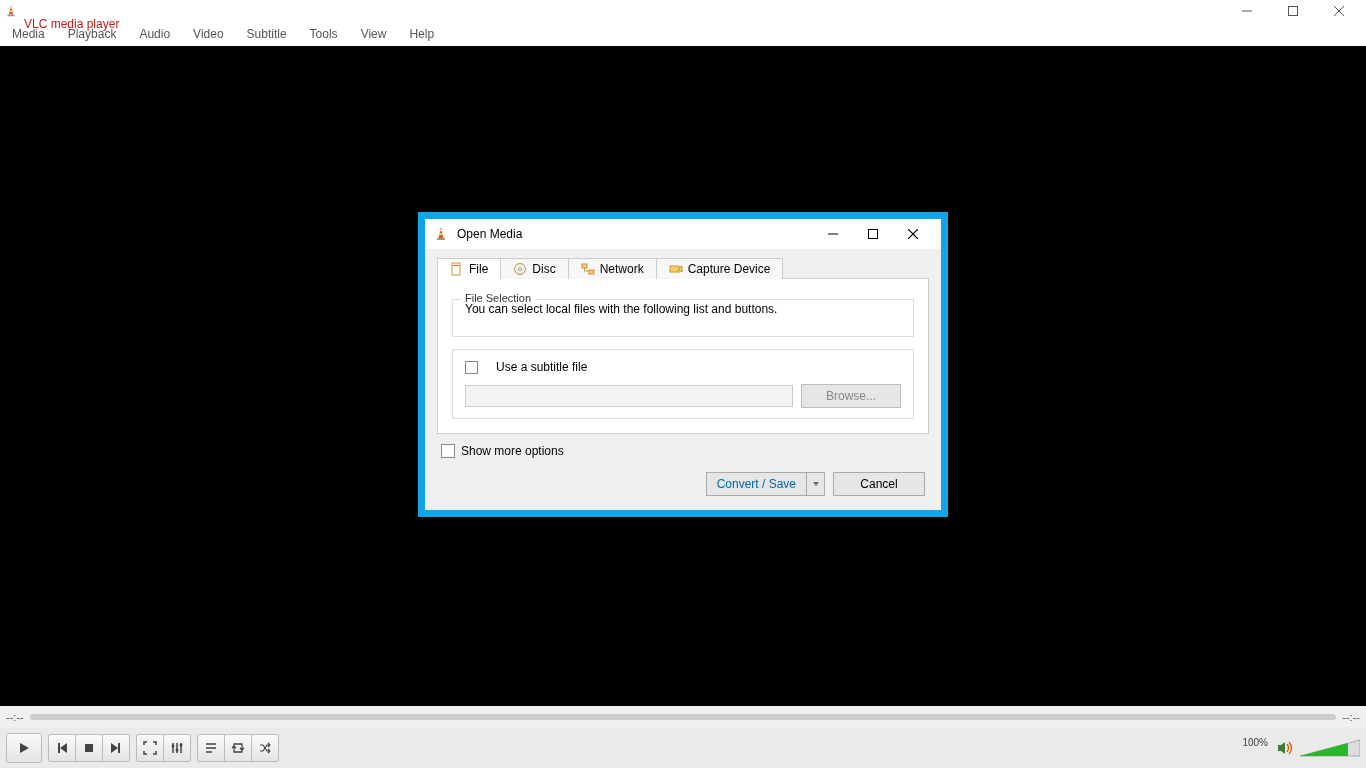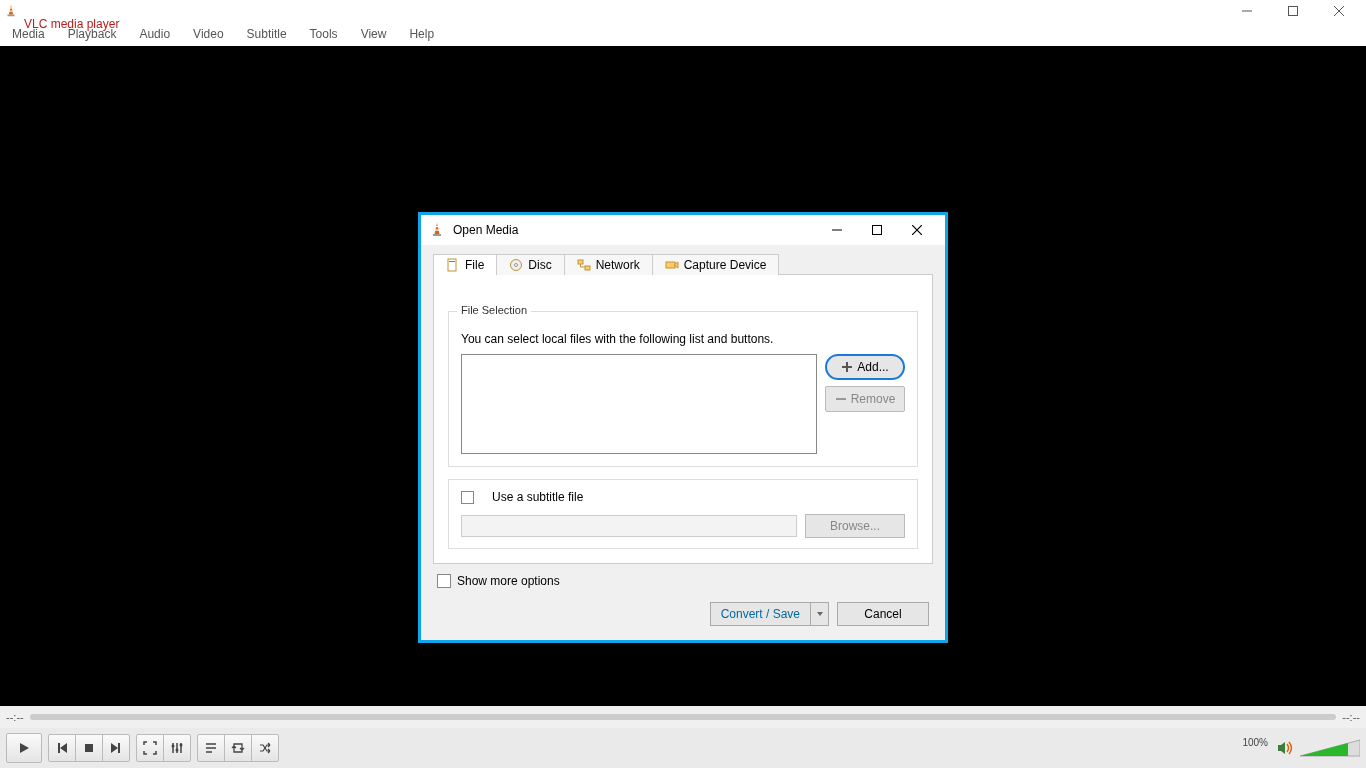--- a/index.html
+++ b/index.html
@@ -14,39 +14,39 @@
     .winbtn svg { width: 10px; height: 10px; }
 
     
     .menubar { height: 24px; display: flex; align-items: center; padding: 0 4px; background: #fff; gap: 7px; }
     .menuitem { padding: 3px 8px; font-size: 12px; color: #555; }
 
     
     .video { background: #000; height: 660px; position: relative; }
 
     
-    .dialog { position: absolute; left: 418px; top: 166px; width: 530px; background: #fff; border: 3px solid #0ea5e9; box-shadow: 0 4px 20px rgba(0,0,0,0.2); }
+    .dialog { position: absolute; left: 418px; top: 166px; width: 530px; background: #fff; border: 7px solid #0ea5e9; box-shadow: 0 4px 20px rgba(0,0,0,0.2); }
     .dlg-titlebar { height: 30px; display: flex; align-items: center; padding: 0 8px; background: #fff; }
     .dlg-titlebar .cone { width: 16px; height: 16px; margin-right: 8px; }
     .dlg-title { font-size: 12px; color: #000; }
     .dlg-spacer { flex: 1; }
     .dlg-btn { width: 40px; height: 28px; display: flex; align-items: center; justify-content: center; color: #000; }
     .dlg-btn svg { width: 10px; height: 10px; }
 
     .dlg-body { background: #f0f0f0; padding: 8px 12px 8px 12px; }
 
     
     .tabs { display: flex; position: relative; top: 1px; }
     .tab { border: 1px solid #ccc; border-bottom: none; background: #f7f7f7; padding: 3px 12px; font-size: 12px; color: #000; display: flex; align-items: center; gap: 5px; margin-right: -1px; }
     .tab.active { background: #fff; position: relative; z-index: 2; }
     .tab-icon { width: 14px; height: 14px; display:flex; align-items:center; justify-content:center;}
     .tab-panel { border: 1px solid #ccc; background: #fff; padding: 12px 14px 14px 14px; }
 
     
-    .fieldset { border: 1px solid #ddd; padding: 20px 12px 12px 12px; position: relative; margin-top: 24px;}
+    .fieldset { border: 1px solid #ddd; padding: 2px 12px 12px 12px; position: relative; margin-top: 8px;}
     .legend { position: absolute; top: -8px; left: 8px; background: #fff; padding: 0 4px; font-size: 11px; color: #333; }
     .fs-desc { font-size: 12px; color: #000; margin-bottom: 8px; }
     .fs-row { display: flex; gap: 8px; }
     .file-list { flex: 1; height: 100px; border: 1px solid #888; background: #fff; }
     .btn-col { width: 80px; display: flex; flex-direction: column; gap: 6px; }
     .btn { height: 26px; border: 1px solid #bbb; background: #e6e6e6; font-size: 12px; display: flex; align-items: center; justify-content: center; gap: 4px; border-radius: 2px; }
     .btn.highlight { border: 2px solid #1a7ad9; border-radius: 13px; }
     .btn.disabled { color: #888; }
     .plus-icon, .minus-icon { width: 12px; height: 12px; }
 
@@ -200,37 +200,20 @@
               </svg>
             </span>
           <span>Capture Device</span>
         </div>
       </div>
 
       <div class="tab-panel">
         <div class="fieldset">
           <span class="legend">File Selection</span>
           <div class="fs-desc">You can select local files with the following list and buttons.</div>
-          <div class="fs-row">
-            <div class="file-list"></div>
-            <div class="btn-col">
-              <div class="btn highlight">
-                <span class="plus-icon"><svg viewBox="0 0 12 12">
-                      <path d="M6 1 V11 M1 6 H11" stroke="#555" stroke-width="2"></path>
-                    </svg></span>
-                <span>Add...</span>
-              </div>
-              <div class="btn disabled">
-                <span class="minus-icon"><svg viewBox="0 0 12 12">
-                      <path d="M1 6 H11" stroke="#999" stroke-width="2"></path>
-                    </svg></span>
-                <span>Remove</span>
-              </div>
-            </div>
-          </div>
         </div>
 
         <div class="sub-group">
           <div class="chk-row">
             <span class="chk"></span>
             <span>Use a subtitle file</span>
           </div>
           <div class="sub-row">
             <div class="sub-input"></div>
             <div class="browse-btn">

